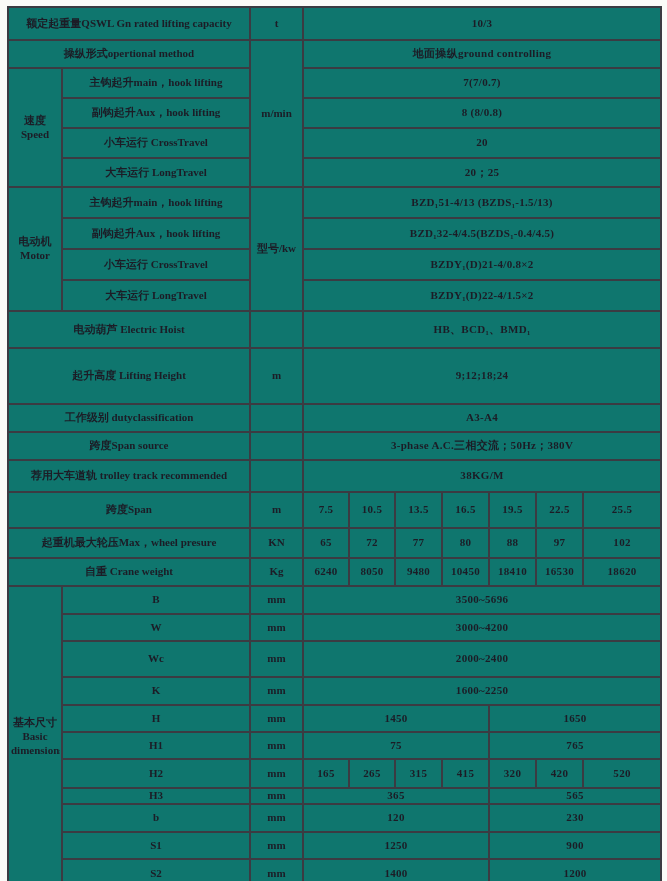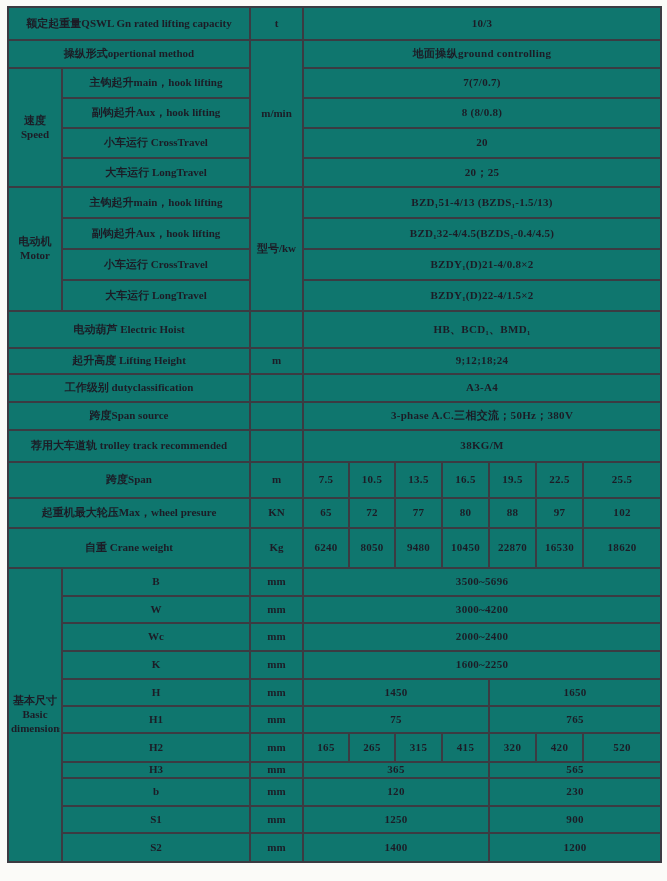--- a/index.html
+++ b/index.html
@@ -107,21 +107,21 @@
     <td class="lbl">大车运行 LongTravel</td>
     <td colspan="7" class="val">BZDY₁(D)22-4/1.5×2</td>
   </tr>
 
   <tr style="height:37px">
     <td colspan="2" class="lbl">电动葫芦 Electric Hoist</td>
     <td class="unit"></td>
     <td colspan="7" class="val">HB、BCD₁、BMD₁</td>
   </tr>
 
-  <tr style="height:26px">
+  <tr style="height:56px">
     <td colspan="2" class="lbl">起升高度 Lifting Height</td>
     <td class="unit">m</td>
     <td colspan="7" class="val">9;12;18;24</td>
   </tr>
 
   <tr style="height:28px">
     <td colspan="2" class="lbl">工作级别 dutyclassification</td>
     <td class="unit"></td>
     <td colspan="7" class="val">A3-A4</td>
   </tr>
@@ -155,47 +155,47 @@
     <td class="unit">KN</td>
     <td class="val">65</td>
     <td class="val">72</td>
     <td class="val">77</td>
     <td class="val">80</td>
     <td class="val">88</td>
     <td class="val">97</td>
     <td class="val">102</td>
   </tr>
 
-  <tr style="height:40px">
+  <tr style="height:28px">
     <td colspan="2" class="lbl">自重 Crane weight</td>
     <td class="unit">Kg</td>
     <td class="val">6240</td>
     <td class="val">8050</td>
     <td class="val">9480</td>
     <td class="val">10450</td>
-    <td class="val">22870</td>
+    <td class="val">18410</td>
     <td class="val">16530</td>
     <td class="val">18620</td>
   </tr>
 
   <tr style="height:28px">
     <td rowspan="11" class="grp">
       <span>基本尺寸</span>
       <span>Basic dimensions</span>
     </td>
     <td class="lbl">B</td>
     <td class="unit">mm</td>
     <td colspan="7" class="val">3500~5696</td>
   </tr>
   <tr style="height:27px">
     <td class="lbl">W</td>
     <td class="unit">mm</td>
     <td colspan="7" class="val">3000~4200</td>
   </tr>
-  <tr style="height:28px">
+  <tr style="height:36px">
     <td class="lbl">Wc</td>
     <td class="unit">mm</td>
     <td colspan="7" class="val">2000~2400</td>
   </tr>
   <tr style="height:28px">
     <td class="lbl">K</td>
     <td class="unit">mm</td>
     <td colspan="7" class="val">1600~2250</td>
   </tr>
   <tr style="height:27px">

